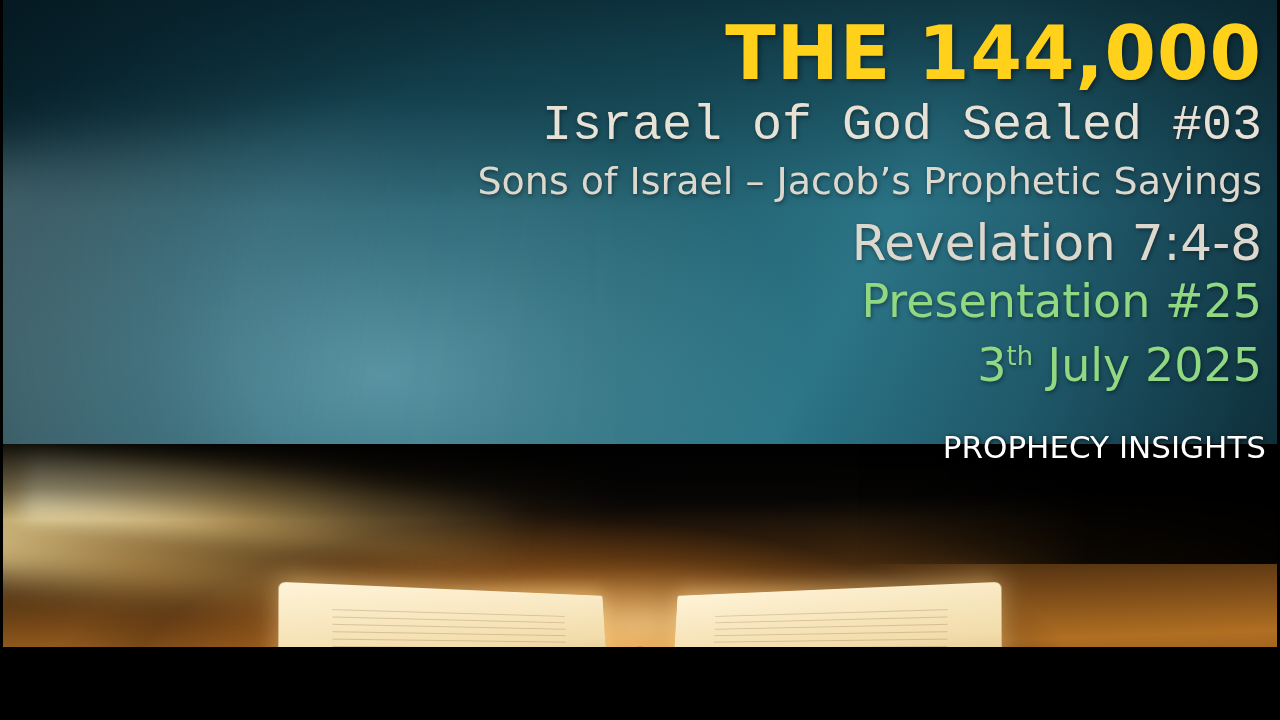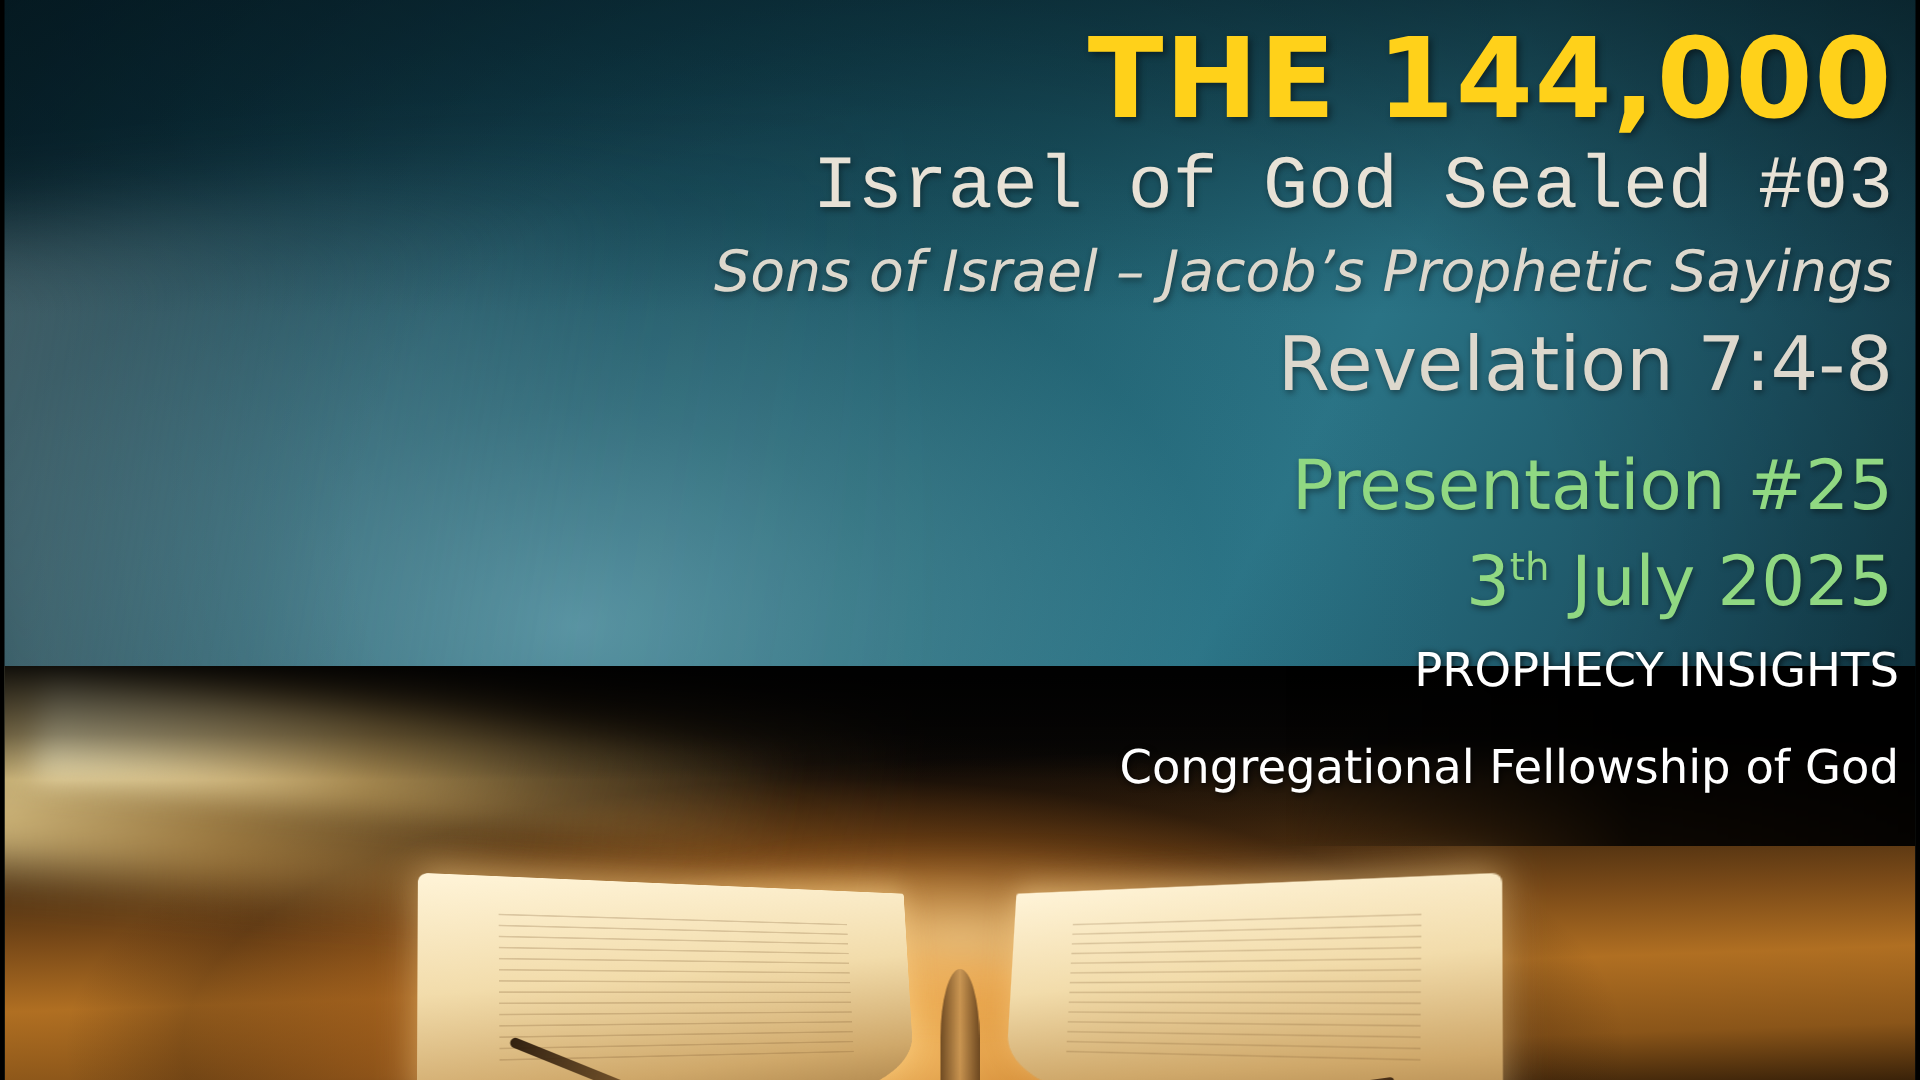--- a/index.html
+++ b/index.html
@@ -10,21 +10,21 @@
   body {
     width: 1280px;
     height: 720px;
     overflow: hidden;
     font-family: "DejaVu Sans", sans-serif;
   }
 
   #slide {
     position: relative;
     width: 1280px;
-    height: 720px;
+    height: 647px;
     overflow: hidden;
     background: #6d28d9;
   }
 
   
   .bg-base {
     position: absolute;
     inset: 0;
     background:
       radial-gradient(ellipse 780px 520px at 30% 58%, rgba(140,200,215,0.55) 0%, rgba(120,185,200,0.30) 28%, rgba(60,130,150,0.10) 55%, rgba(0,0,0,0) 75%),
@@ -85,34 +85,33 @@
     margin-top: 4px;
     text-shadow: 1px 2px 4px rgba(0,0,0,0.4);
     font-family: Liberation Mono, monospace;
   }
   .line-sub2 {
     font-size: 38px;
     color: #ddd8cd;
     line-height: 1.25;
     margin-top: 2px;
     text-shadow: 1px 2px 4px rgba(0,0,0,0.4);
-    font-style: italic;
   }
   .line-sub3 {
     font-size: 50px;
     color: #ddd8cd;
     line-height: 1.25;
     margin-top: 6px;
     text-shadow: 1px 2px 4px rgba(0,0,0,0.4);
   }
   .line-green {
     font-size: 46px;
     color: #90d882;
     line-height: 1.2;
-    margin-top: 22px;
+    margin-top: 0;
     text-shadow: 1px 2px 4px rgba(0,0,0,0.4);
   }
   .line-green2 {
     font-size: 46px;
     color: #90d882;
     line-height: 1.2;
     margin-top: 8px;
     text-shadow: 1px 2px 4px rgba(0,0,0,0.4);
   }
   .sup {
@@ -305,17 +304,16 @@
       <div class="spine"></div>
       <div class="bookmark"></div>
       <div class="pen"></div>
     </div>
     <div class="photo-dark-top"></div>
     <div class="photo-dark-right"></div>
   </div>
 
   <div class="footer-block">
     <div class="footer-line1">PROPHECY INSIGHTS</div>
-    <div class="footer-line2">Congregational Fellowship of God</div>
   </div>
 
   <div class="frame-edge"></div>
 </div>
 
 </body></html>

